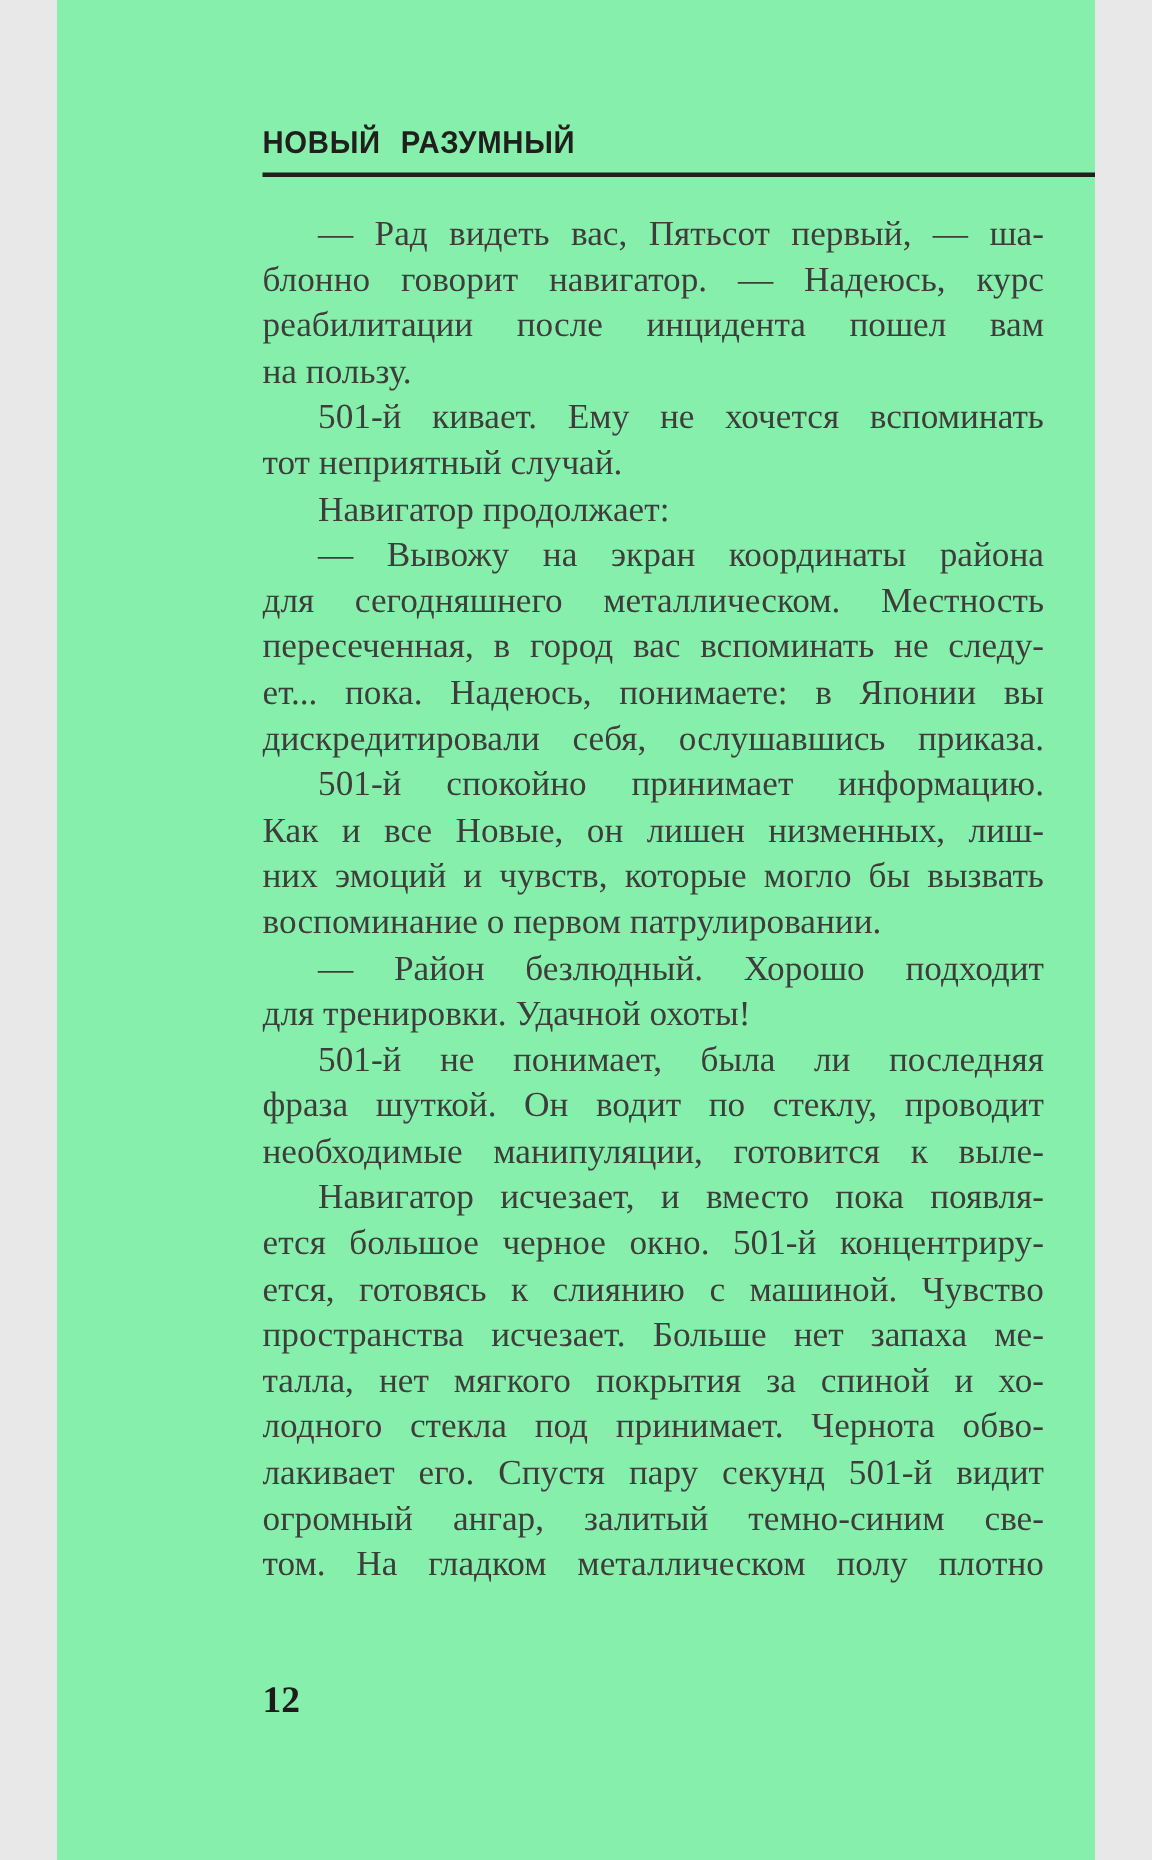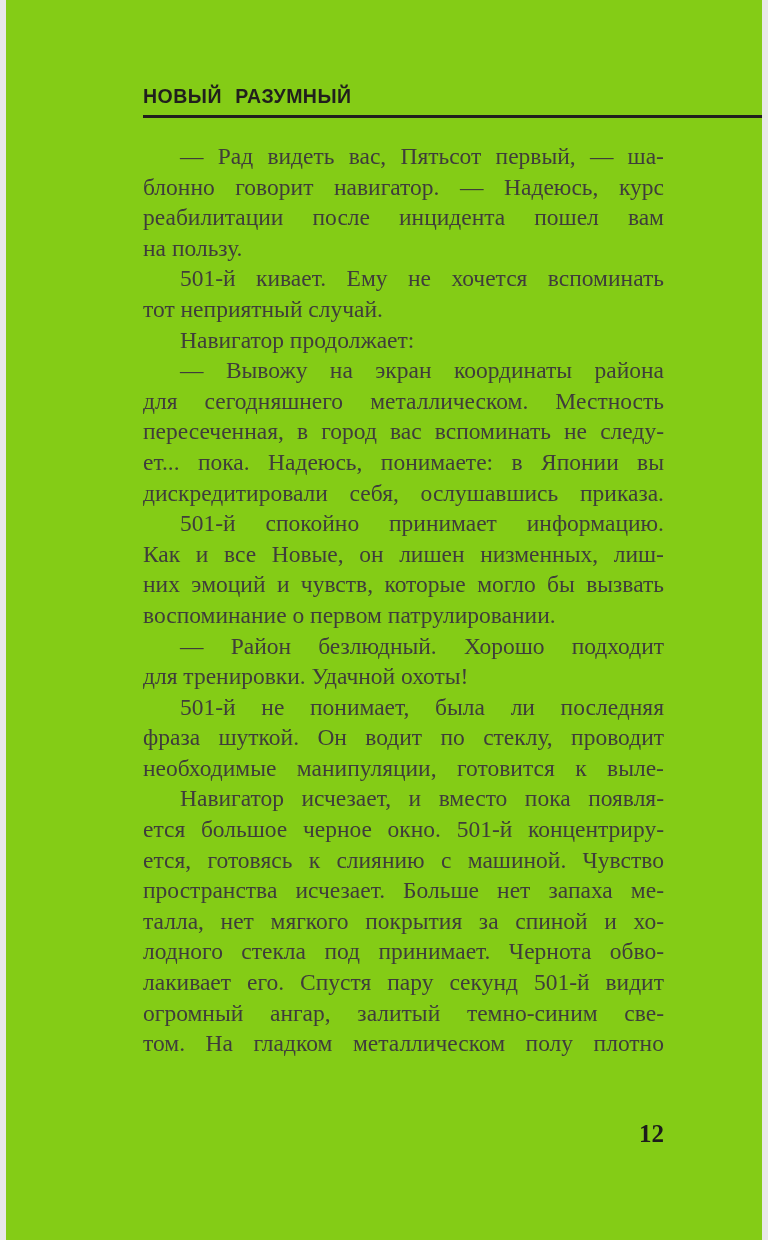--- a/index.html
+++ b/index.html
@@ -1,21 +1,21 @@
 <!DOCTYPE html>
 <html><head>
 <meta charset="utf-8">
 <style>
   html, body { margin: 0; padding: 0; background: #e8e8e8; }
   .page {
     position: relative;
-    width: 756px;
+    width: 692px;
     height: 1240px;
     margin: 0 auto;
-    background: #84cc16;
+    background: #86efac;
     overflow: hidden;
     font-family: "Liberation Serif", serif;
   }
   .running-head {
     position: absolute;
     left: 137px;
     right: 0;
     top: 84px;
     border-bottom: 3px solid #211f1d;
     padding-bottom: 7px;
@@ -50,21 +50,21 @@
   .line.justified {
     display: flex;
     justify-content: space-between;
   }
   .line.first { padding-left: 37px; }
   .page-number {
     position: absolute;
     left: 137px;
     width: 521px;
     top: 1120px;
-    text-align: right;
+    text-align: left;
     font-family: "Liberation Serif", serif;
     font-weight: bold;
     font-size: 25px;
     color: #1d1c1b;
   }
 </style>
 </head>
 <body>
 
 <div class="page">

